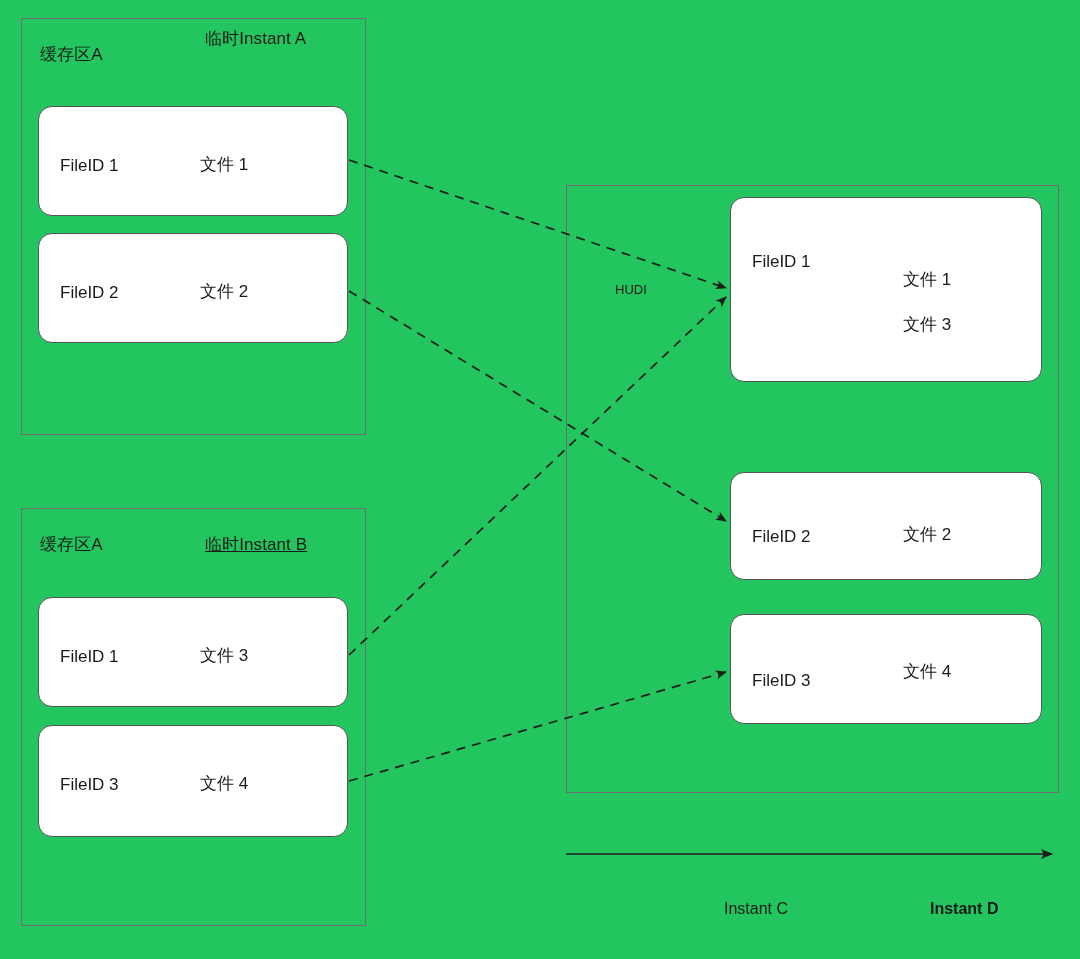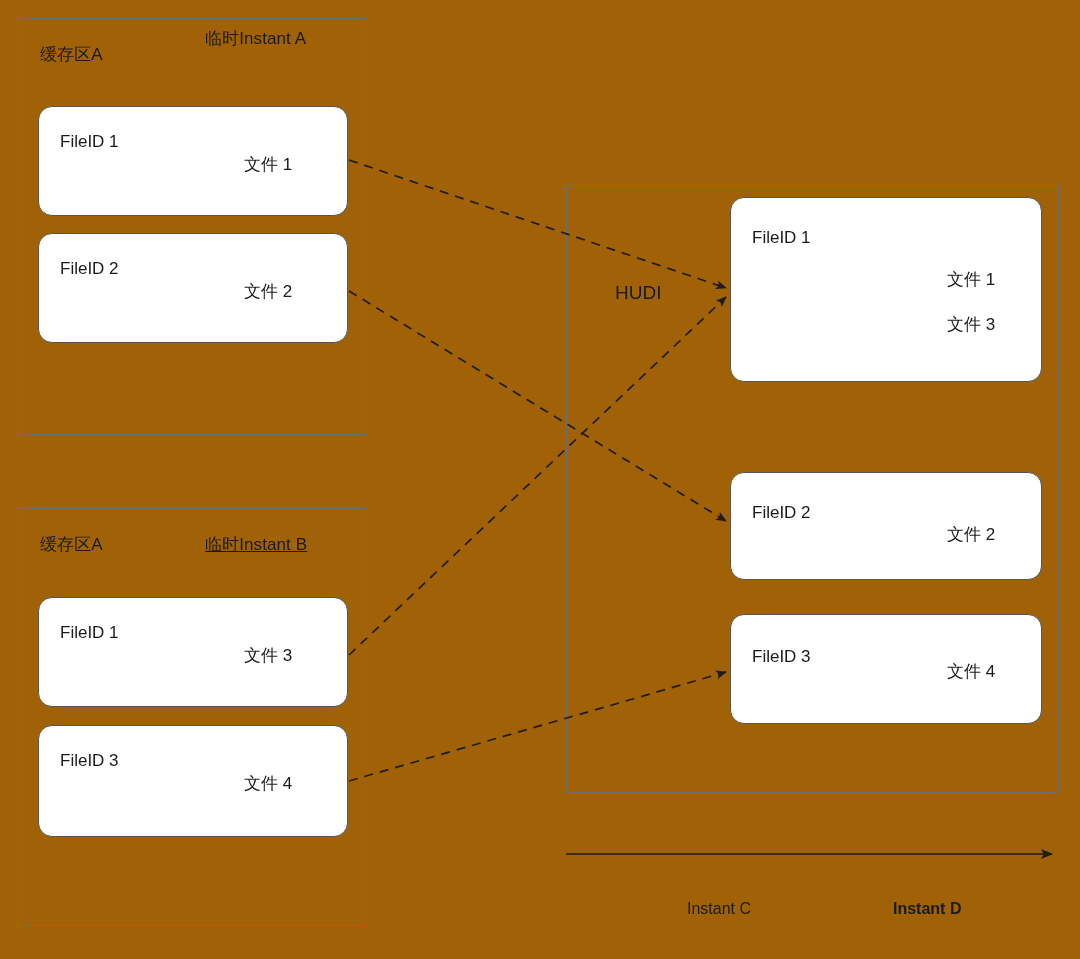--- a/index.html
+++ b/index.html
@@ -8,21 +8,21 @@
     background: #ffffff;
   }
   body {
     font-family: "Liberation Sans", "DejaVu Sans", sans-serif;
     color: #1a1a1a;
   }
   #canvas {
     position: relative;
     width: 1080px;
     height: 959px;
-    background: #a16207;
+    background: #22c55e;
     overflow: hidden;
   }
   .container-box {
     position: absolute;
     border: 1.6px solid #6e6e6e;
     background: transparent;
     box-sizing: border-box;
   }
   .card {
     position: absolute;
@@ -35,31 +35,32 @@
     position: absolute;
     white-space: nowrap;
     line-height: 1;
   }
   .zone-title {
     font-size: 17px;
     letter-spacing: 0.1px;
   }
   .card-id {
     font-size: 17px;
+    margin-top: 24px;
   }
   .card-file {
     font-size: 17px;
-    margin-left: 44px;
   }
   .hudi-label {
-    font-size: 19px;
+    font-size: 13px;
     text-align: right;
   }
   .instant-label {
     font-size: 16px;
+    margin-left: 37px;
   }
   svg.overlay {
     position: absolute;
     left: 0;
     top: 0;
     width: 1080px;
     height: 959px;
     overflow: visible;
     pointer-events: none;
   }

